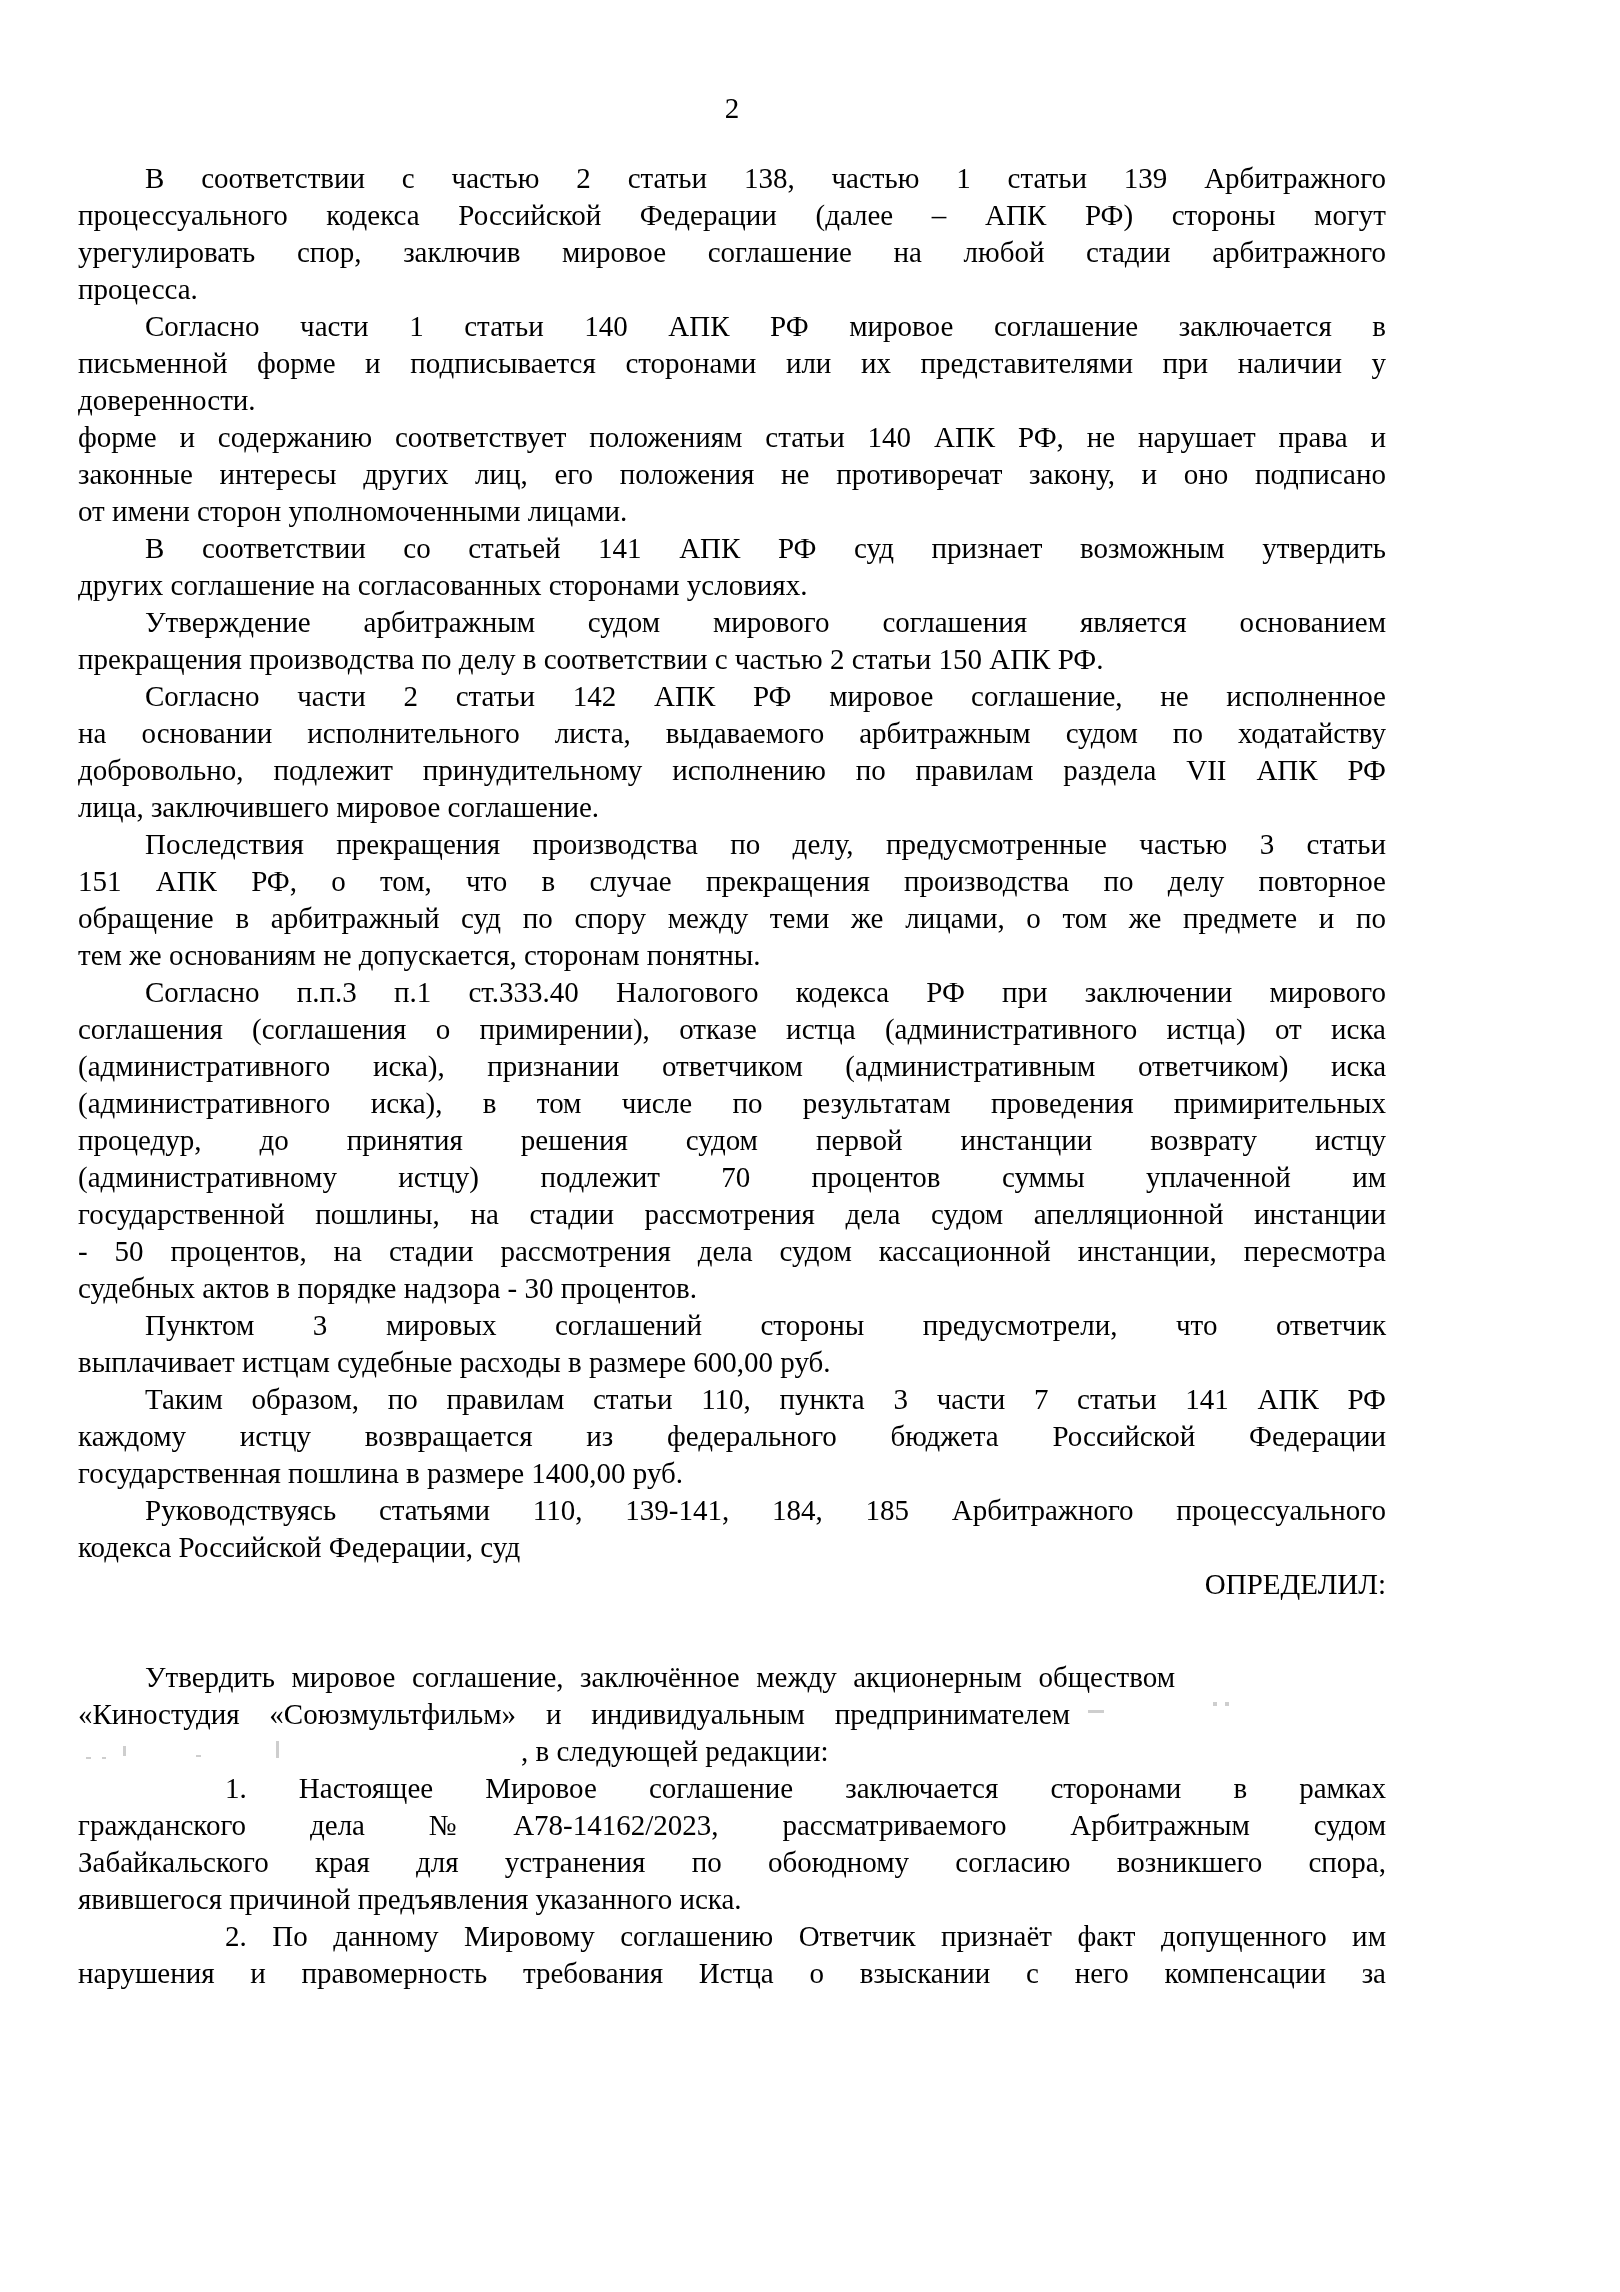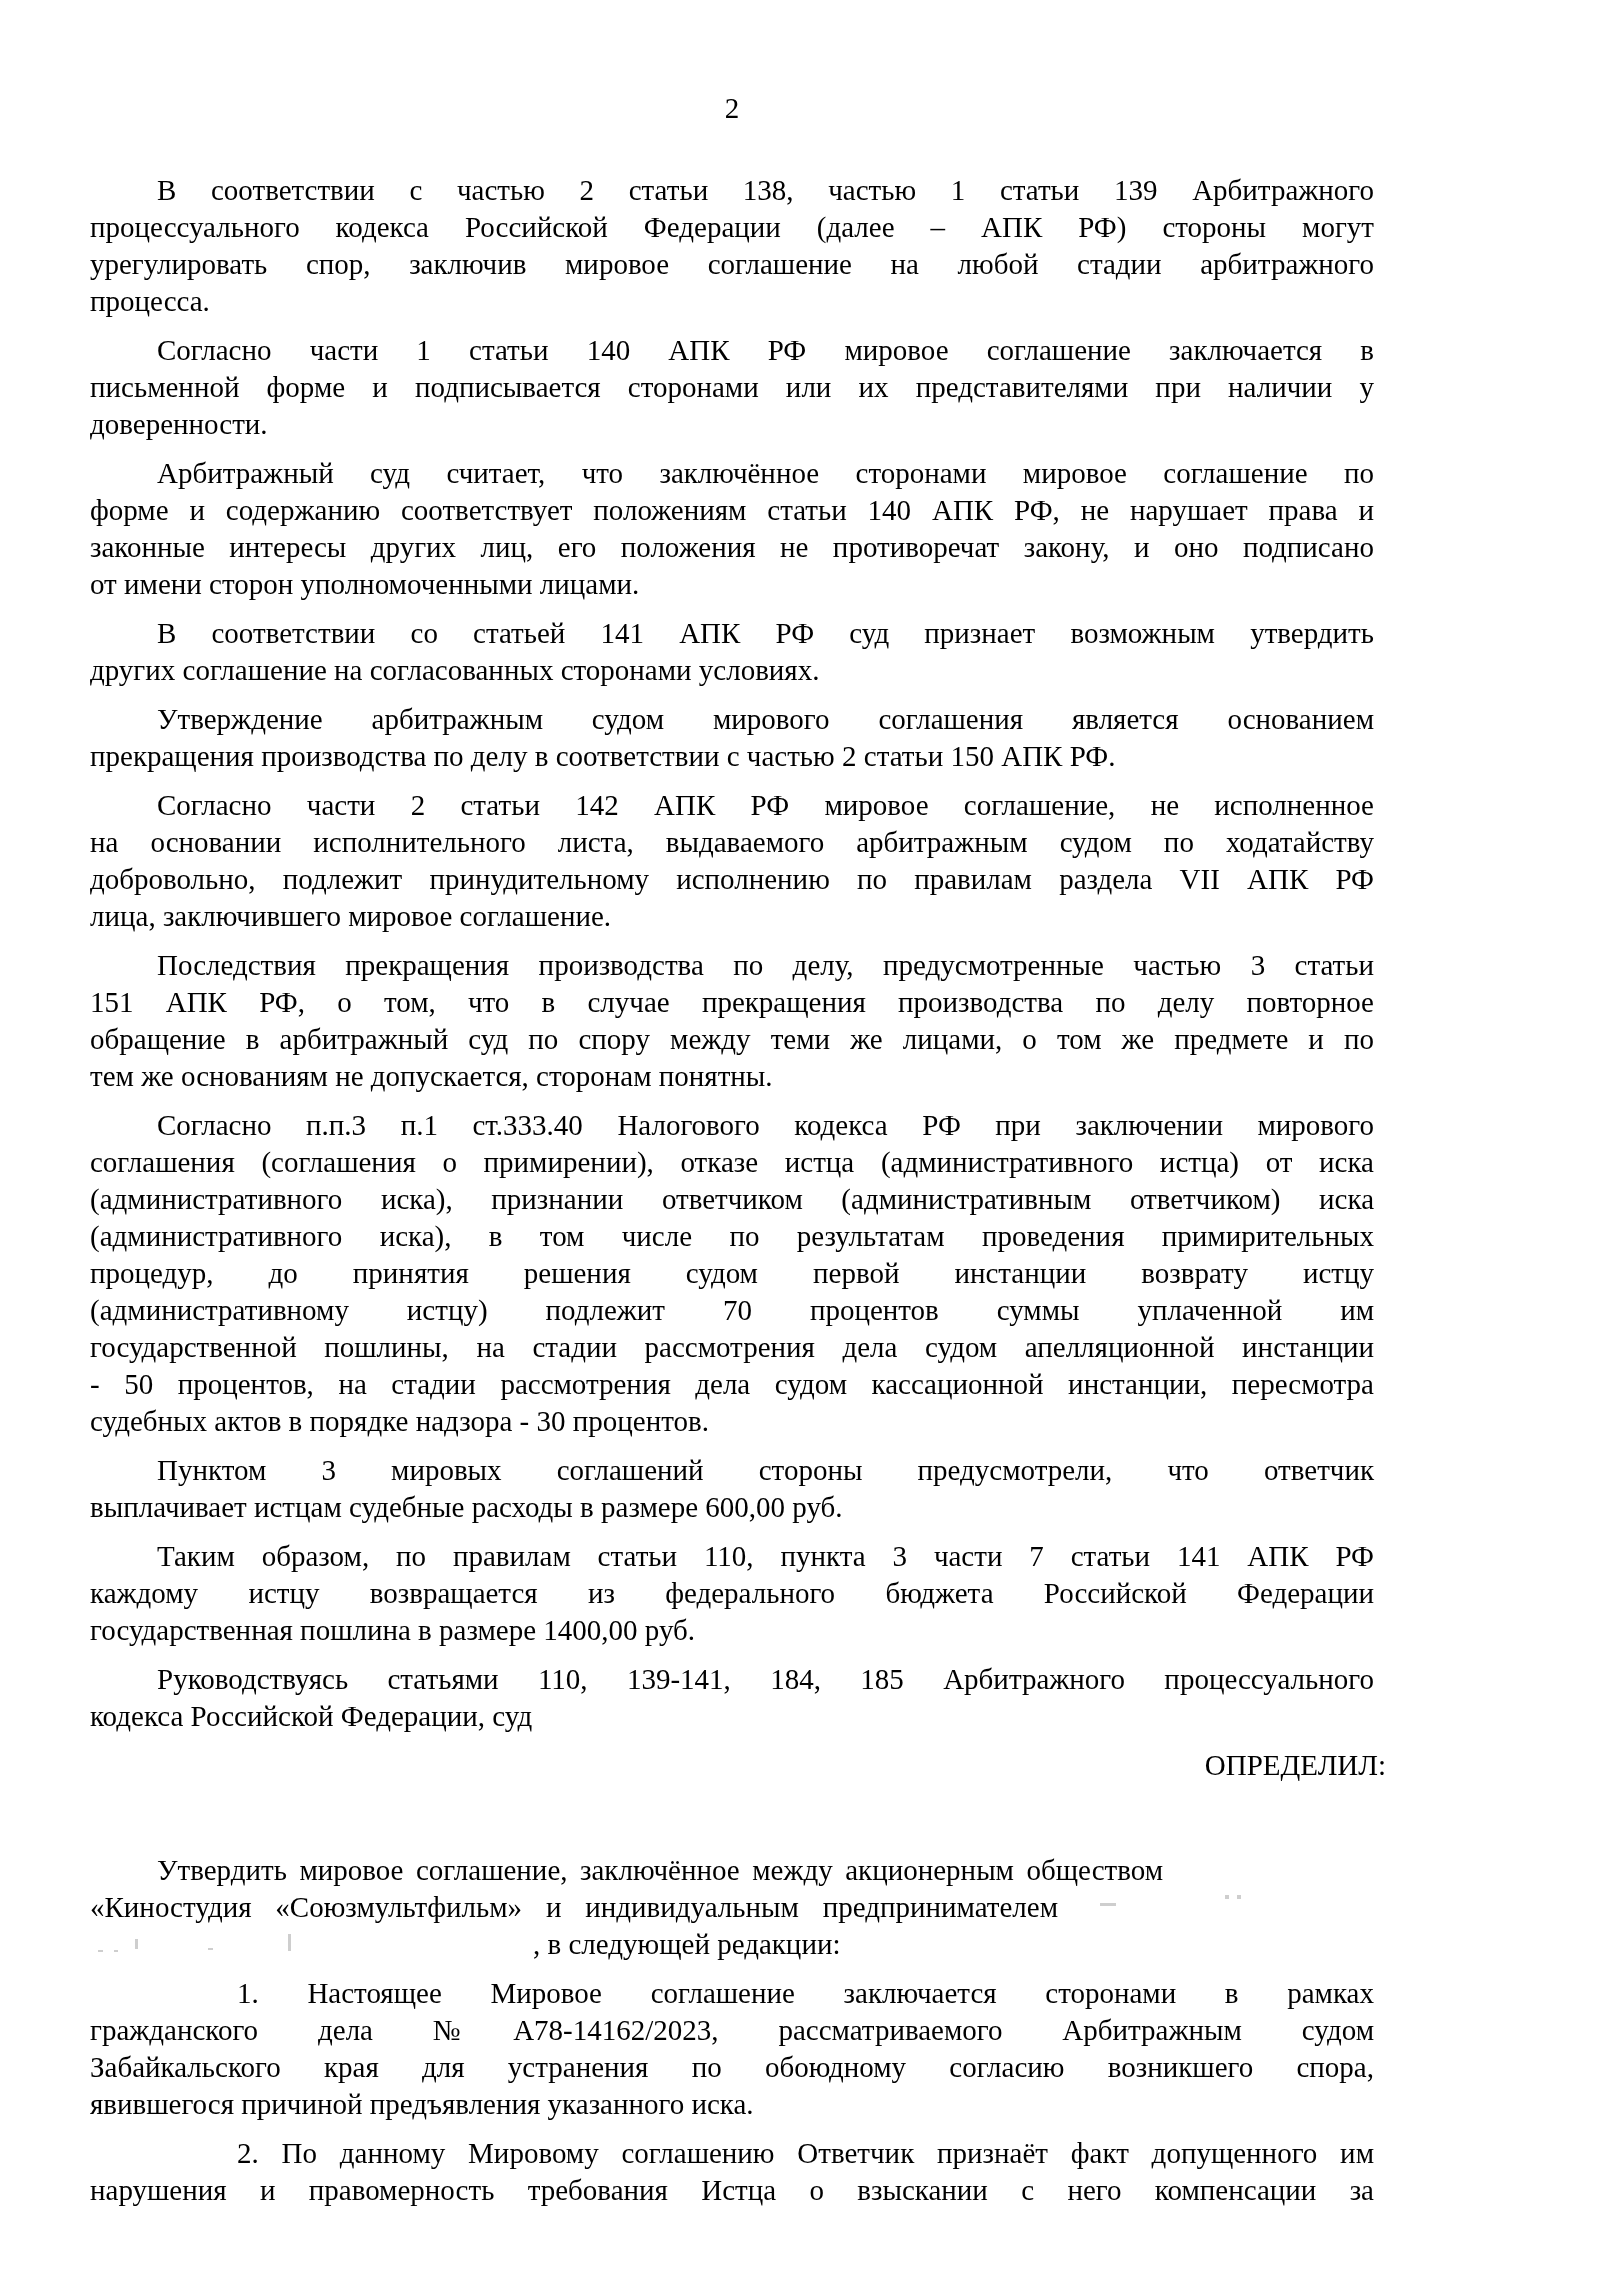--- a/index.html
+++ b/index.html
@@ -20,21 +20,21 @@
     left: 78px;
     width: 1308px;
     text-align: center;
   }
   .content {
     position: absolute;
     top: 160px;
     left: 78px;
     width: 1308px;
   }
-  .para { margin: 12px; }
+  .para { margin: 0; }
   .line { text-align: justify; position: relative; }
   .line.fill { text-align-last: justify; }
   .line.ind  { text-indent: 67px; }
   .line.ind2 { text-indent: 147px; }
   .heading { text-align: right; }
   .spacer { height: 56px; }
   .art { position: absolute; background: #bdbdbd; opacity: 0.75; }
 </style>
 </head>
 <body>
@@ -47,21 +47,20 @@
         <div class="line fill">процессуального кодекса Российской Федерации (далее – АПК РФ) стороны могут</div>
         <div class="line fill">урегулировать спор, заключив мировое соглашение на любой стадии арбитражного</div>
         <div class="line">процесса.</div>
       </div>
       <div class="para">
         <div class="line ind fill">Согласно части 1 статьи 140 АПК РФ мировое соглашение заключается в</div>
         <div class="line fill">письменной форме и подписывается сторонами или их представителями при наличии у</div>
         <div class="line">доверенности.</div>
       </div>
       <div class="para">
-        <div class="line ind fill">Арбитражный суд считает, что заключённое сторонами мировое соглашение по</div>
         <div class="line fill">форме и содержанию соответствует положениям статьи 140 АПК РФ, не нарушает права и</div>
         <div class="line fill">законные интересы других лиц, его положения не противоречат закону, и оно подписано</div>
         <div class="line">от имени сторон уполномоченными лицами.</div>
       </div>
       <div class="para">
         <div class="line ind fill">В соответствии со статьей 141 АПК РФ суд признает возможным утвердить</div>
         <div class="line">других соглашение на согласованных сторонами условиях.</div>
       </div>
       <div class="para">
         <div class="line ind fill">Утверждение арбитражным судом мирового соглашения является основанием</div>

